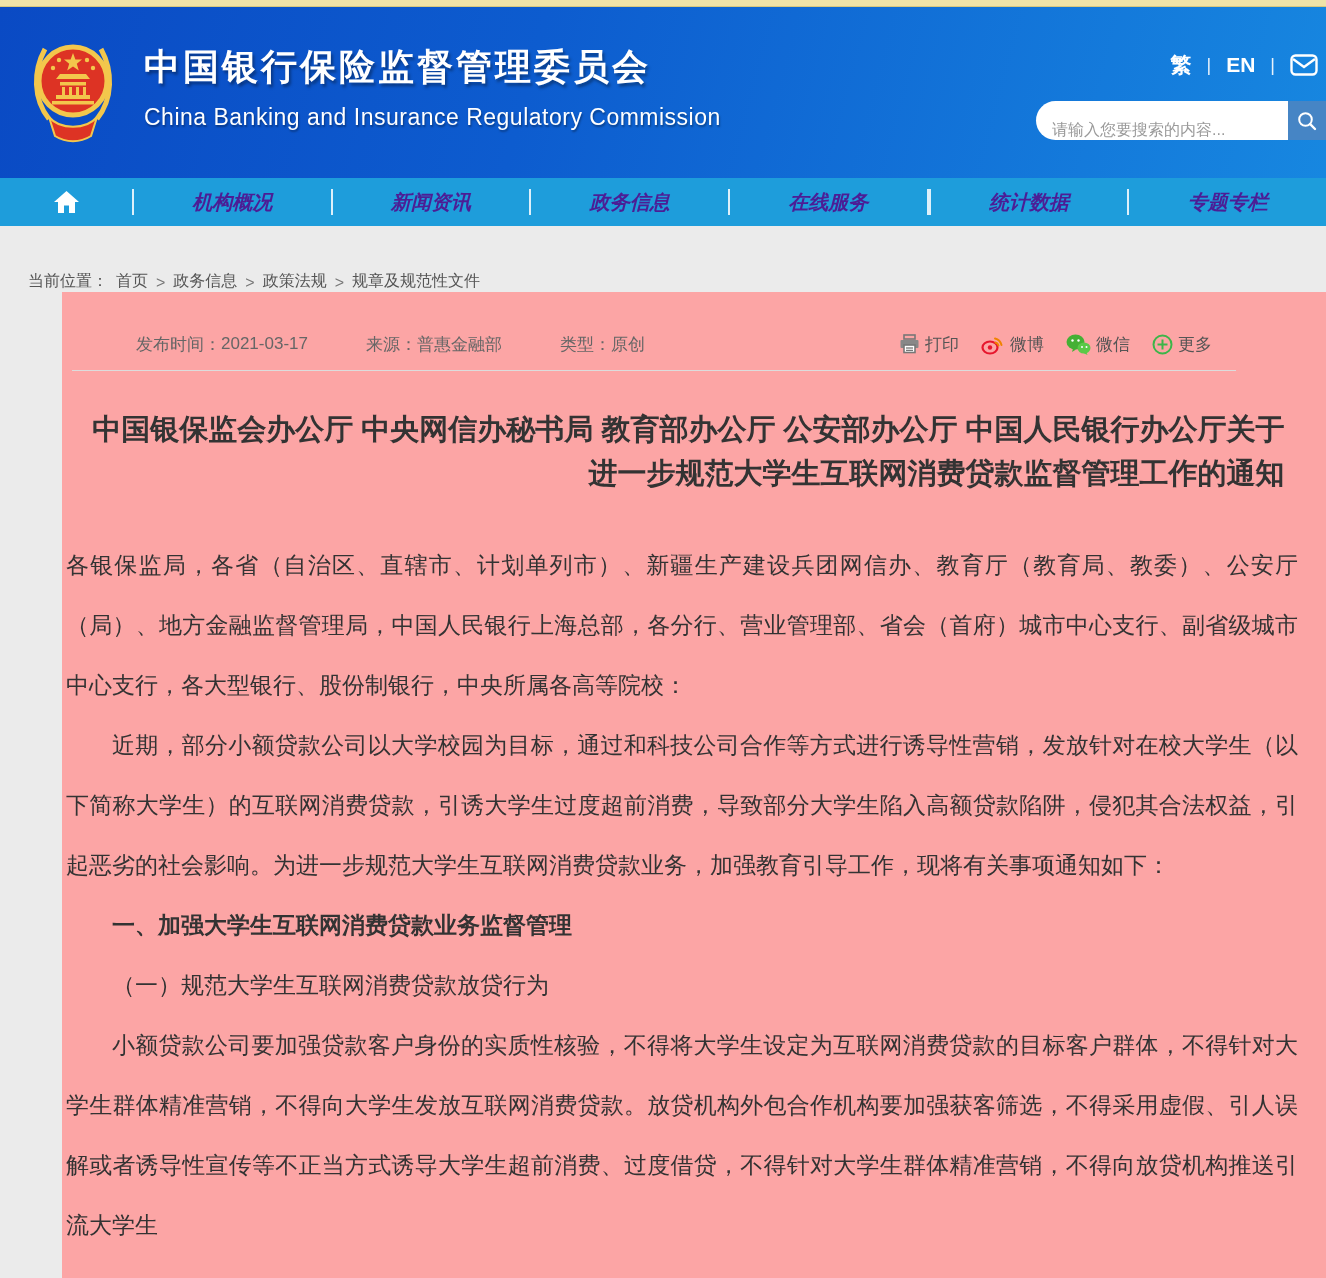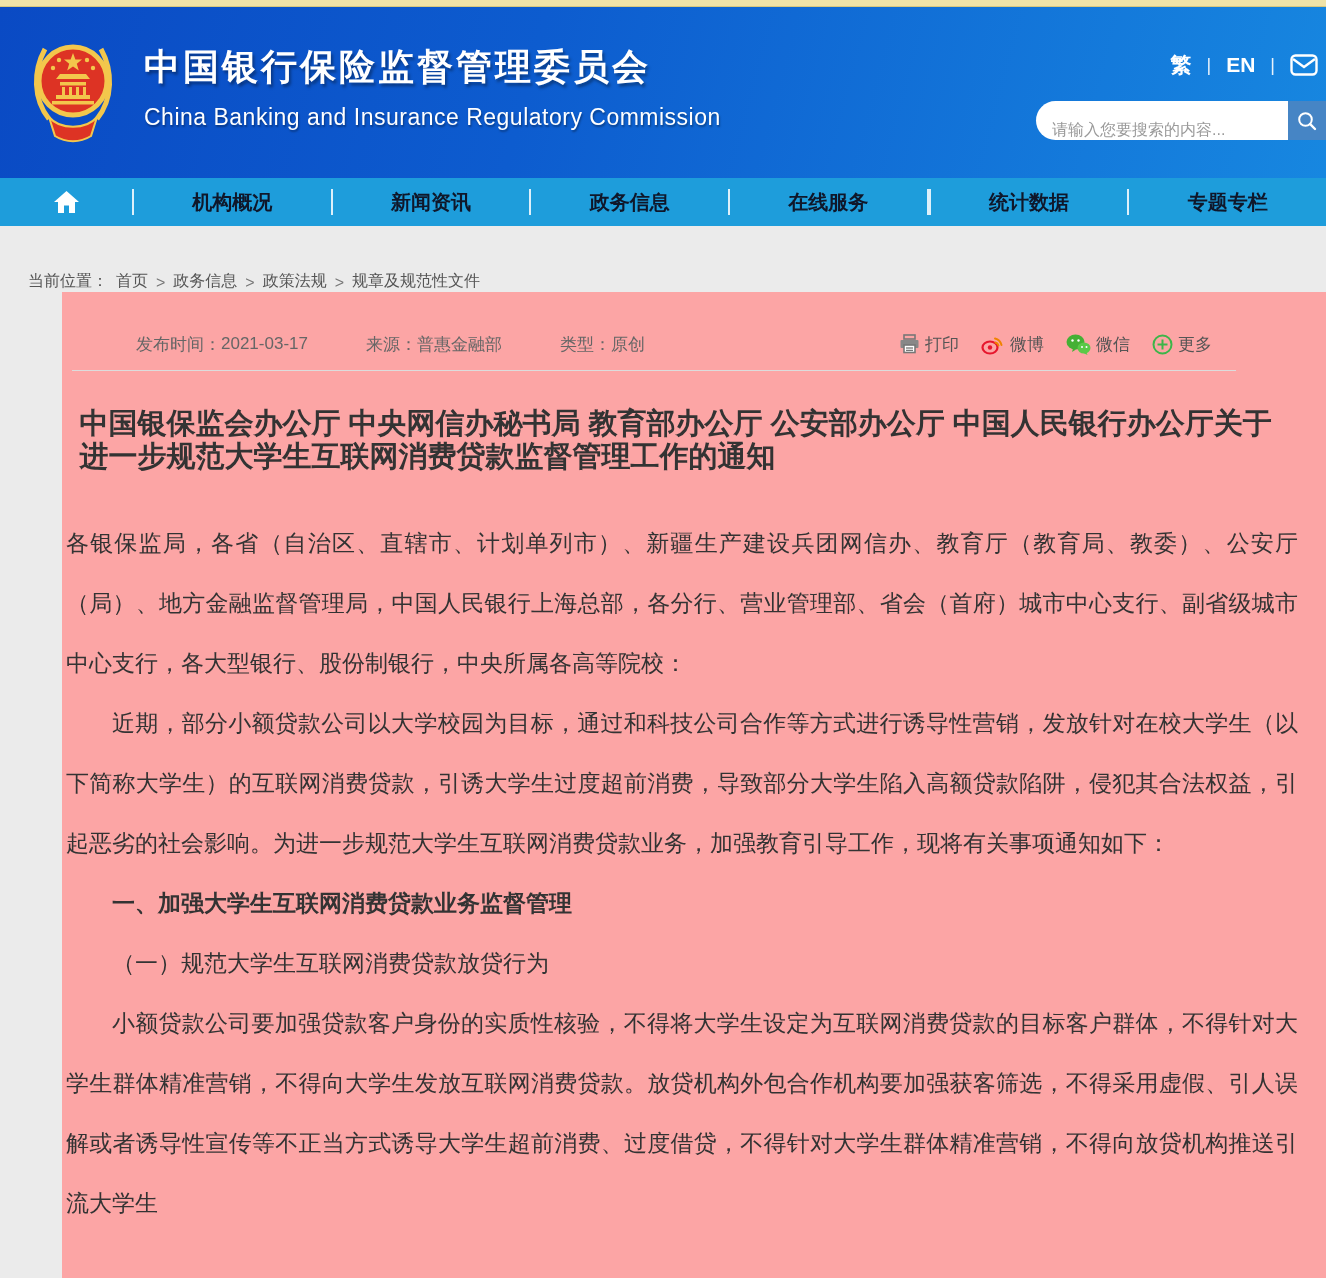--- a/index.html
+++ b/index.html
@@ -42,21 +42,21 @@
   }
   .search-input::placeholder { color:#9a9a9a; }
   .search-btn {
     width:38px; height:39px; border:none; background:#4685c5; cursor:pointer;
     display:flex; align-items:center; justify-content:center;
   }
   
   .nav { height:48px; background:#1e9ddb; display:flex; align-items:stretch; }
   .nav-cell {
     flex:1; display:flex; align-items:center; justify-content:center;
-    color:#0f172a; font-size:20px; font-weight:bold; cursor:pointer; text-decoration:none;
+    color:#4c1d95; font-size:20px; font-weight:bold; cursor:pointer; text-decoration:none;font-style:italic;
   }
   .nav-home { flex:0 0 132px; }
   .nav-sep { width:2px; height:26px; background:rgba(255,255,255,.85); align-self:center; }
   
   .breadcrumb {
     height:46px; background:#ebebeb; display:flex; align-items:flex-end;
     padding-left:28px; color:#555; font-size:16px; gap:8px;margin-top:20px;
   }
   .breadcrumb a { color:#555; text-decoration:none; cursor:pointer; }
   .crumb-sep { color:#777; }
@@ -64,22 +64,22 @@
   .content { margin-left:62px; background:#fca5a5; min-height:1006px; padding:4px 28px 0 4px; }
   .meta-row {
     display:flex; align-items:center; padding:28px 86px 0 70px;
     color:#666; font-size:17px; height:68px;
   }
   .meta-item { display:flex; align-items:center; margin-right:58px; white-space:nowrap; }
   .meta-actions { margin-left:auto; display:flex; align-items:center; gap:22px; }
   .action { display:flex; align-items:center; gap:5px; color:#555; cursor:pointer; text-decoration:none; font-size:17px; }
   .divider { border-bottom:1px solid #dcdcdc; margin:6px 62px 0 6px; }
   .article-title {
-    margin:36px auto 0; max-width:1205px; text-align:left;
-    font-size:29px; font-weight:bold; color:#333; line-height:33px;
+    margin:36px auto 0; max-width:1205px; text-align:right;
+    font-size:29px; font-weight:bold; color:#333; line-height:44px;
   }
   .article-body { margin-top:40px; }
   .article-body p {
     margin:0; font-size:23px; color:#333; line-height:60px;
     text-align:justify; text-justify:inter-character;
   }
   .indent { text-indent:2em; }
   .bold { font-weight:bold; }
 </style>
 </head>

